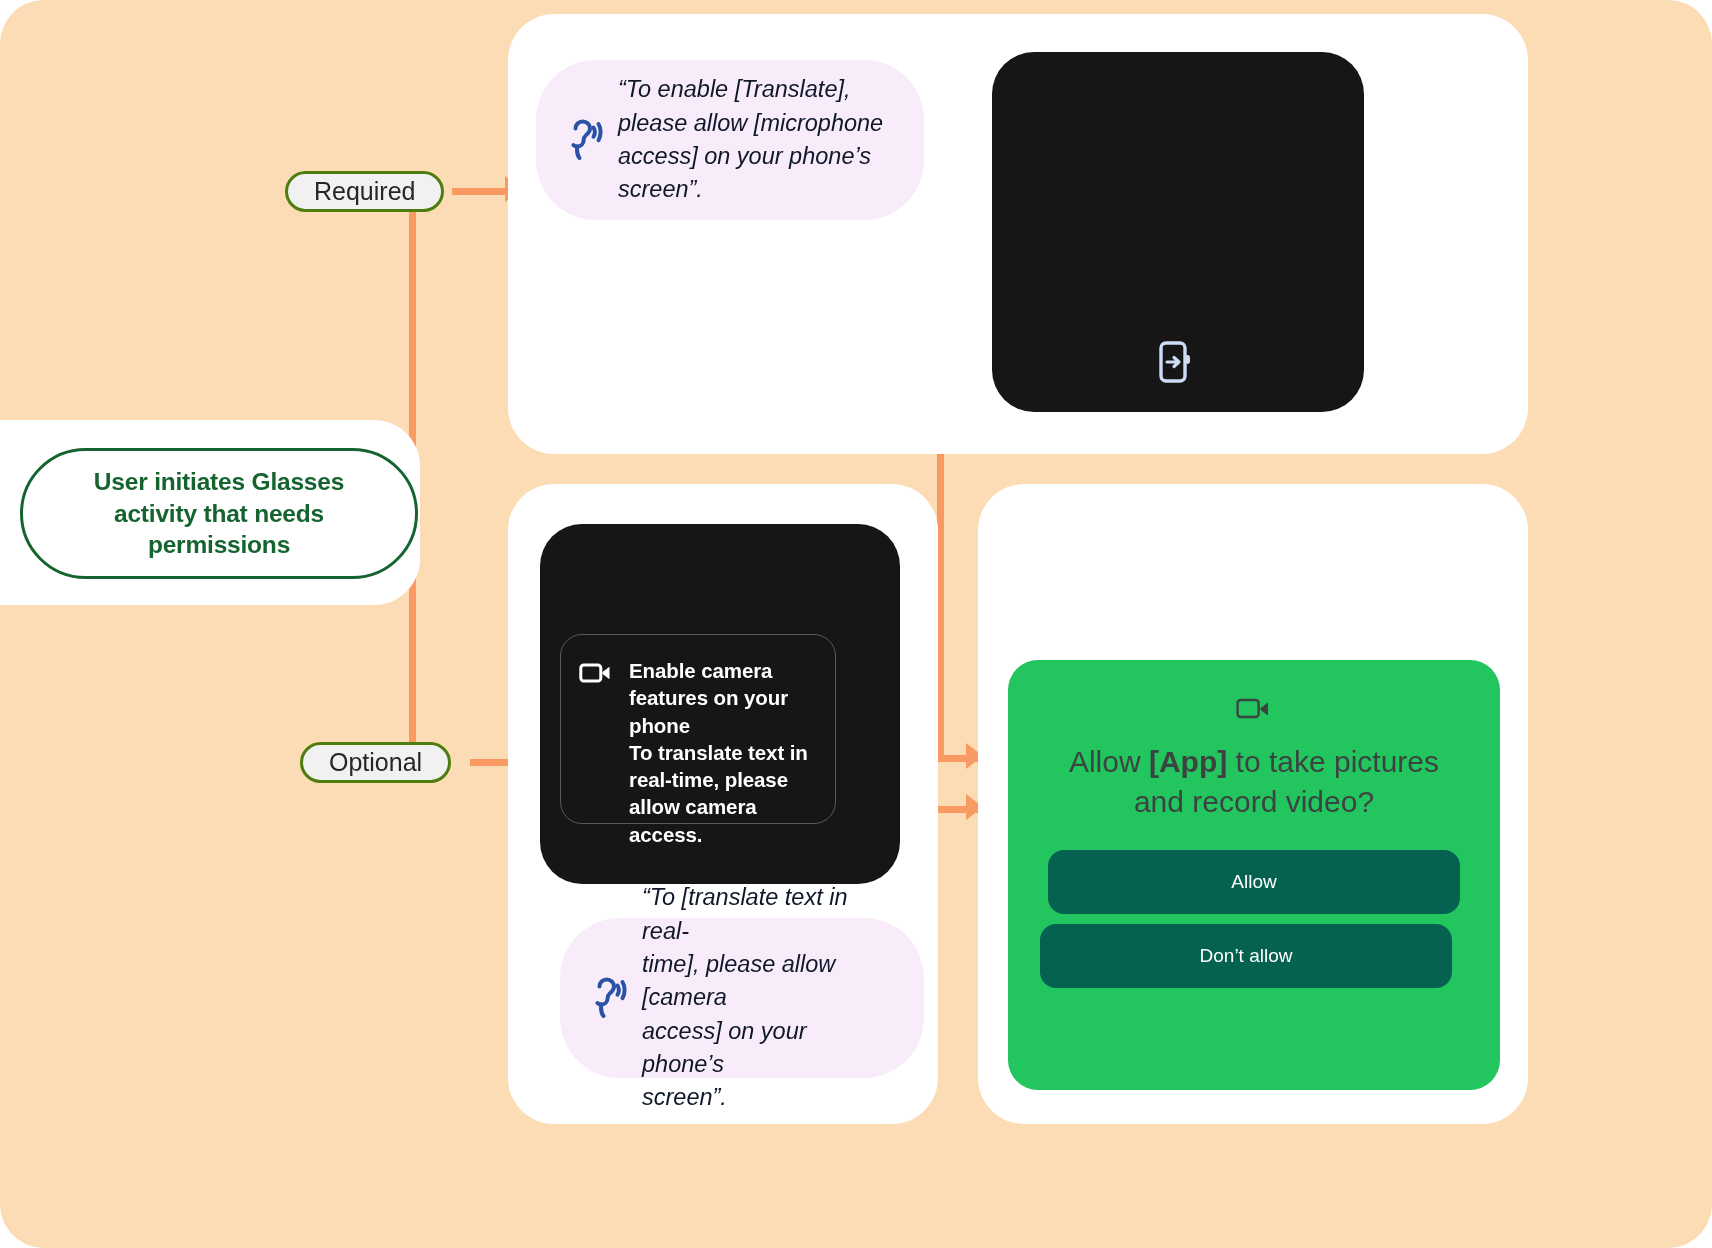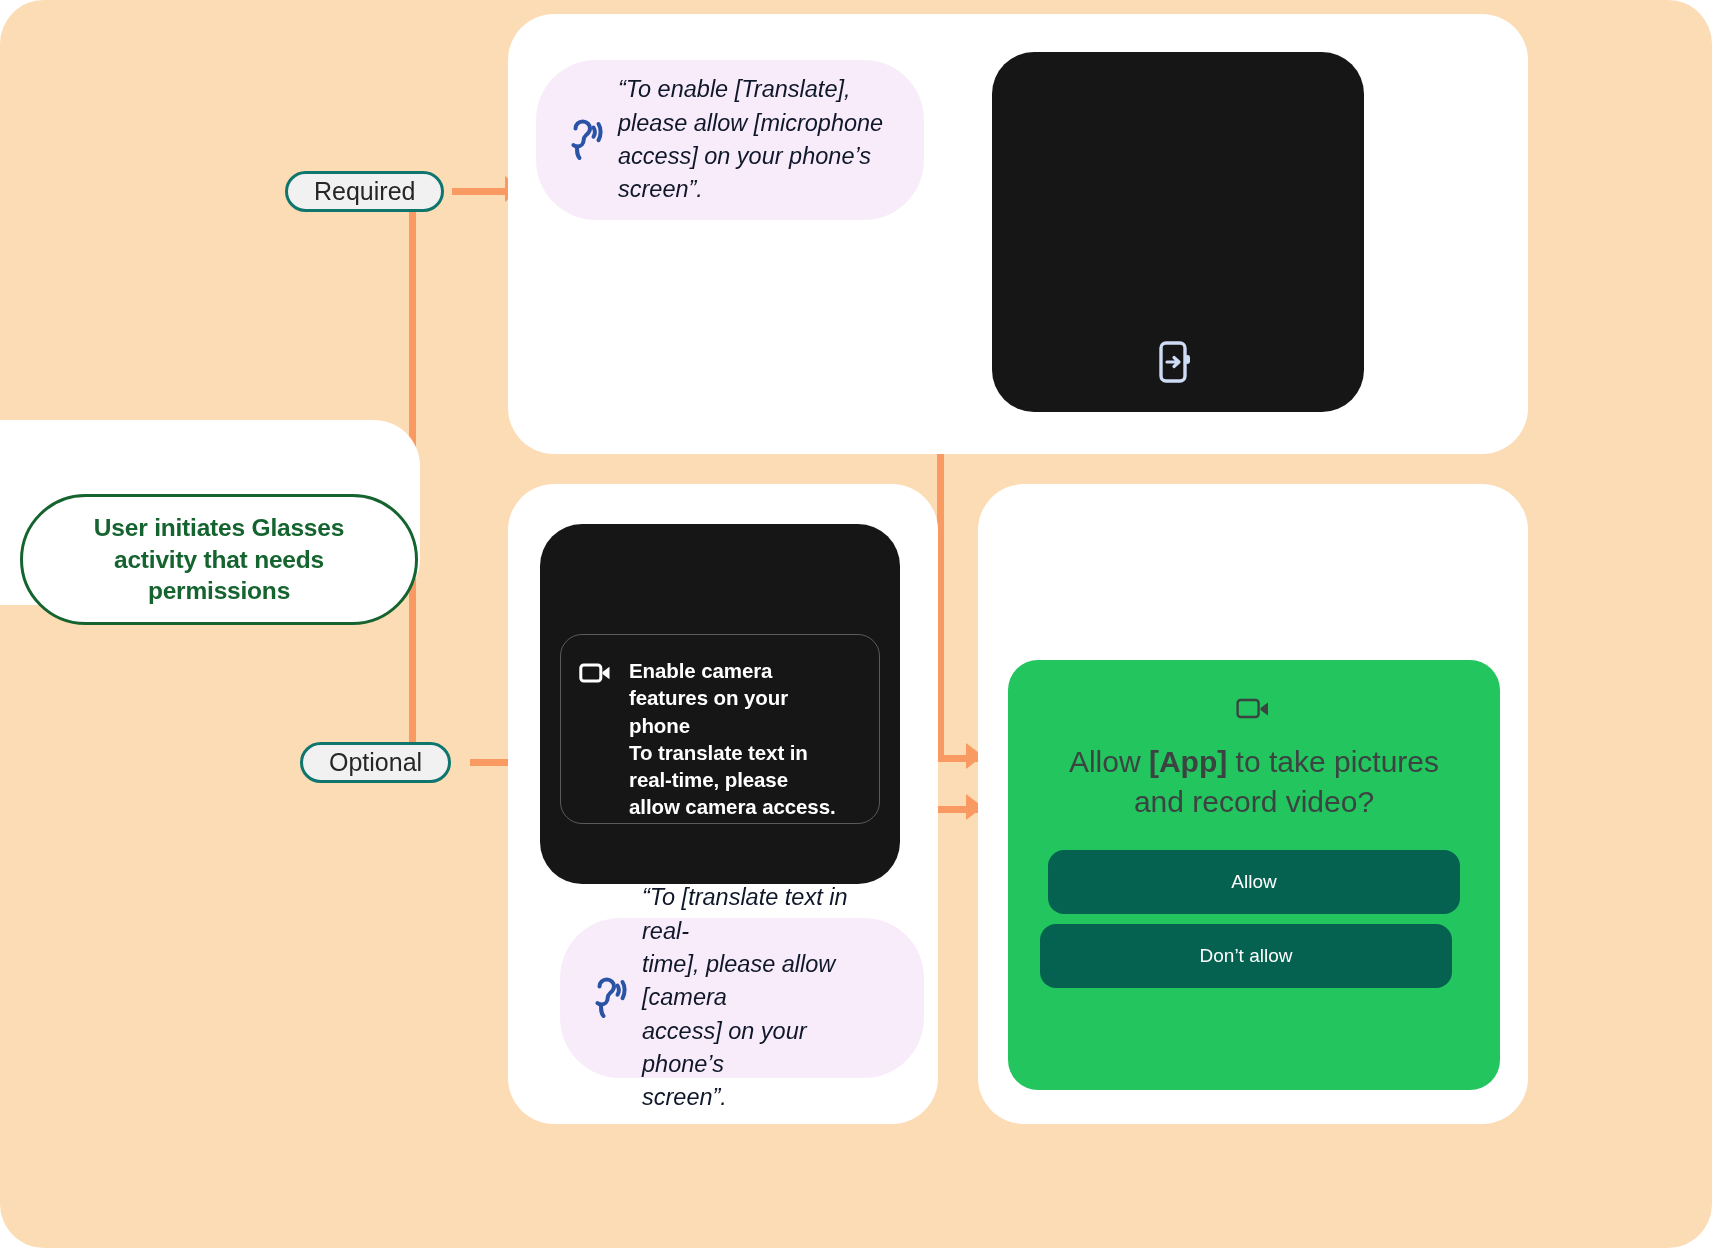--- a/index.html
+++ b/index.html
@@ -35,33 +35,32 @@
     border-radius:46px;
   }
   #start-node{
     position:absolute;left:20px;top:448px;
     width:398px;height:131px;
     border:3.5px solid #15642f;
     border-radius:66px;
     display:flex;align-items:center;justify-content:center;
     box-sizing:border-box;
     background:#ffffff;
-    margin-top:46px;
   }
   #start-node .txt{
     color:#15642f;font-weight:bold;font-size:24.5px;
     line-height:1.3;text-align:center;letter-spacing:-0.2px;
     white-space:pre-line;
   }
 
   
   .pill{
     position:absolute;
     background:#f1f1f2;
-    border:3px solid #0f766e;
+    border:3px solid #4d7c0f;
     border-radius:40px;
     display:flex;align-items:center;justify-content:center;
     box-sizing:border-box;
     color:#262626;font-size:25px;
     padding:0 26px;
   }
   #pill-required{left:285px;top:171px;height:41px;}
   #pill-optional{left:300px;top:742px;height:41px;}
 
   
@@ -99,21 +98,21 @@
   }
   #glasses-top{left:992px;top:52px;width:372px;height:360px;}
   #glasses-bottom{left:540px;top:524px;width:360px;height:360px;}
 
   #phone-unlock-icon{
     position:absolute;left:1155px;top:340px;width:40px;height:44px;
   }
 
   
   #notif-card{
-    position:absolute;left:560px;top:634px;width:320px;height:190px;
+    position:absolute;left:560px;top:634px;width:276px;height:190px;
     border:1.5px solid #5a5a5a;
     border-radius:22px;
     box-sizing:border-box;
     display:flex;
     padding:22px 16px 0 18px;
   }
   #notif-card .cam{flex:0 0 auto;width:36px;margin-right:14px;padding-top:4px;}
   #notif-card .ntxt{color:#ffffff;font-size:20.5px;font-weight:bold;line-height:1.33;white-space:pre-line;letter-spacing:-0.1px;}
 
   

